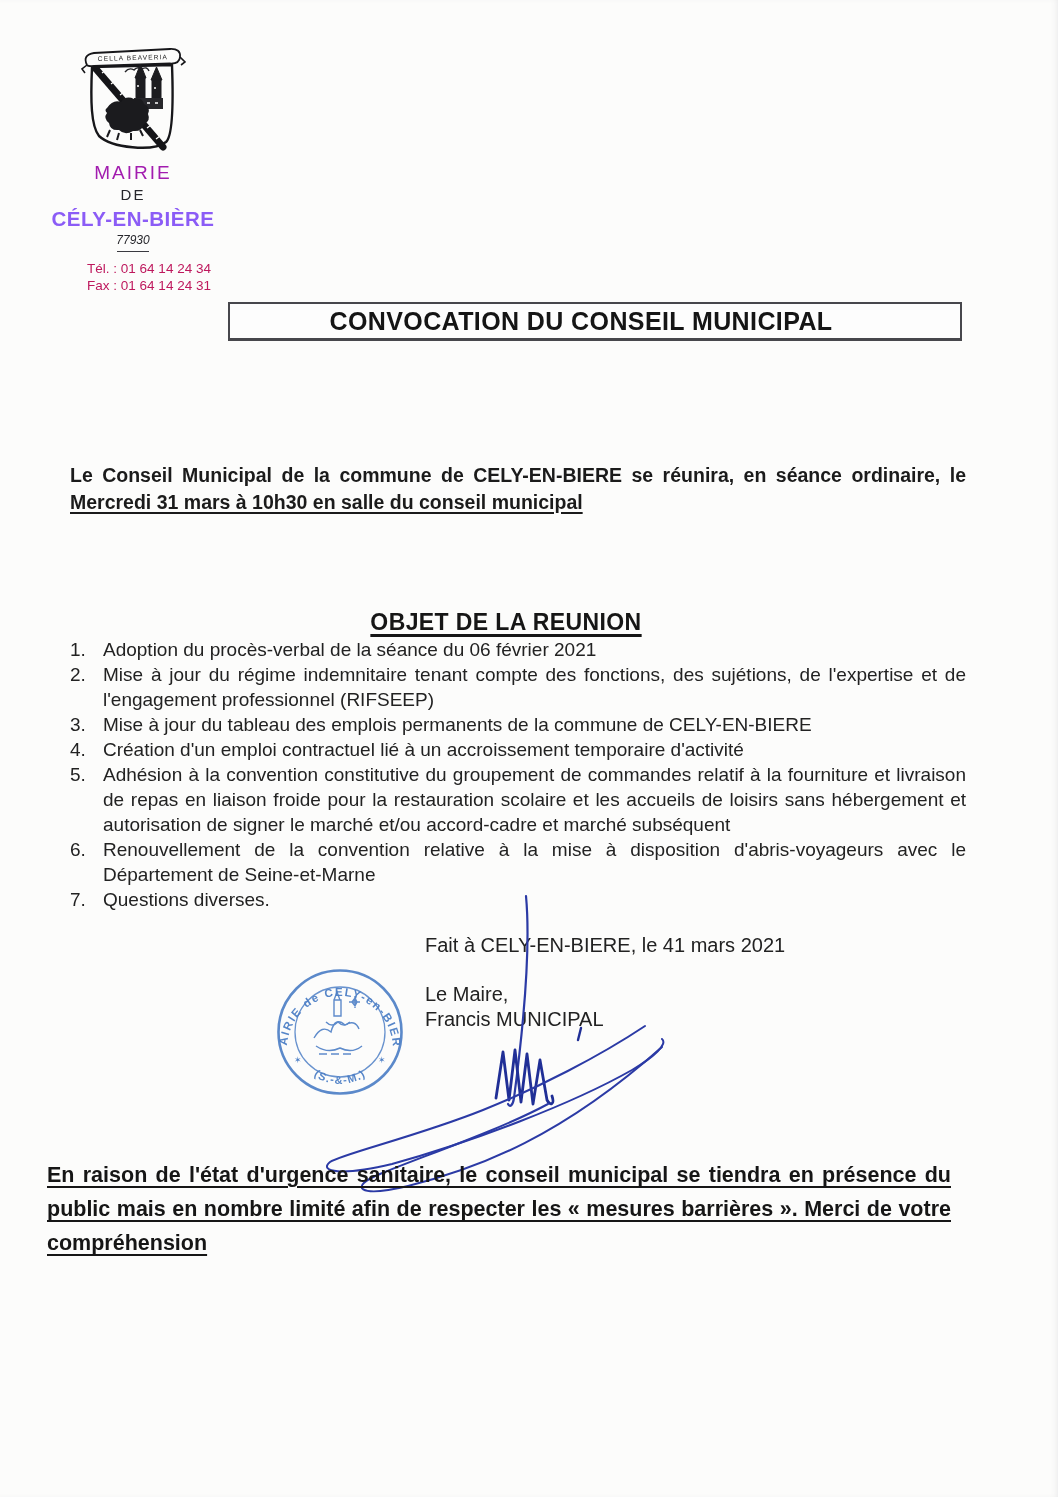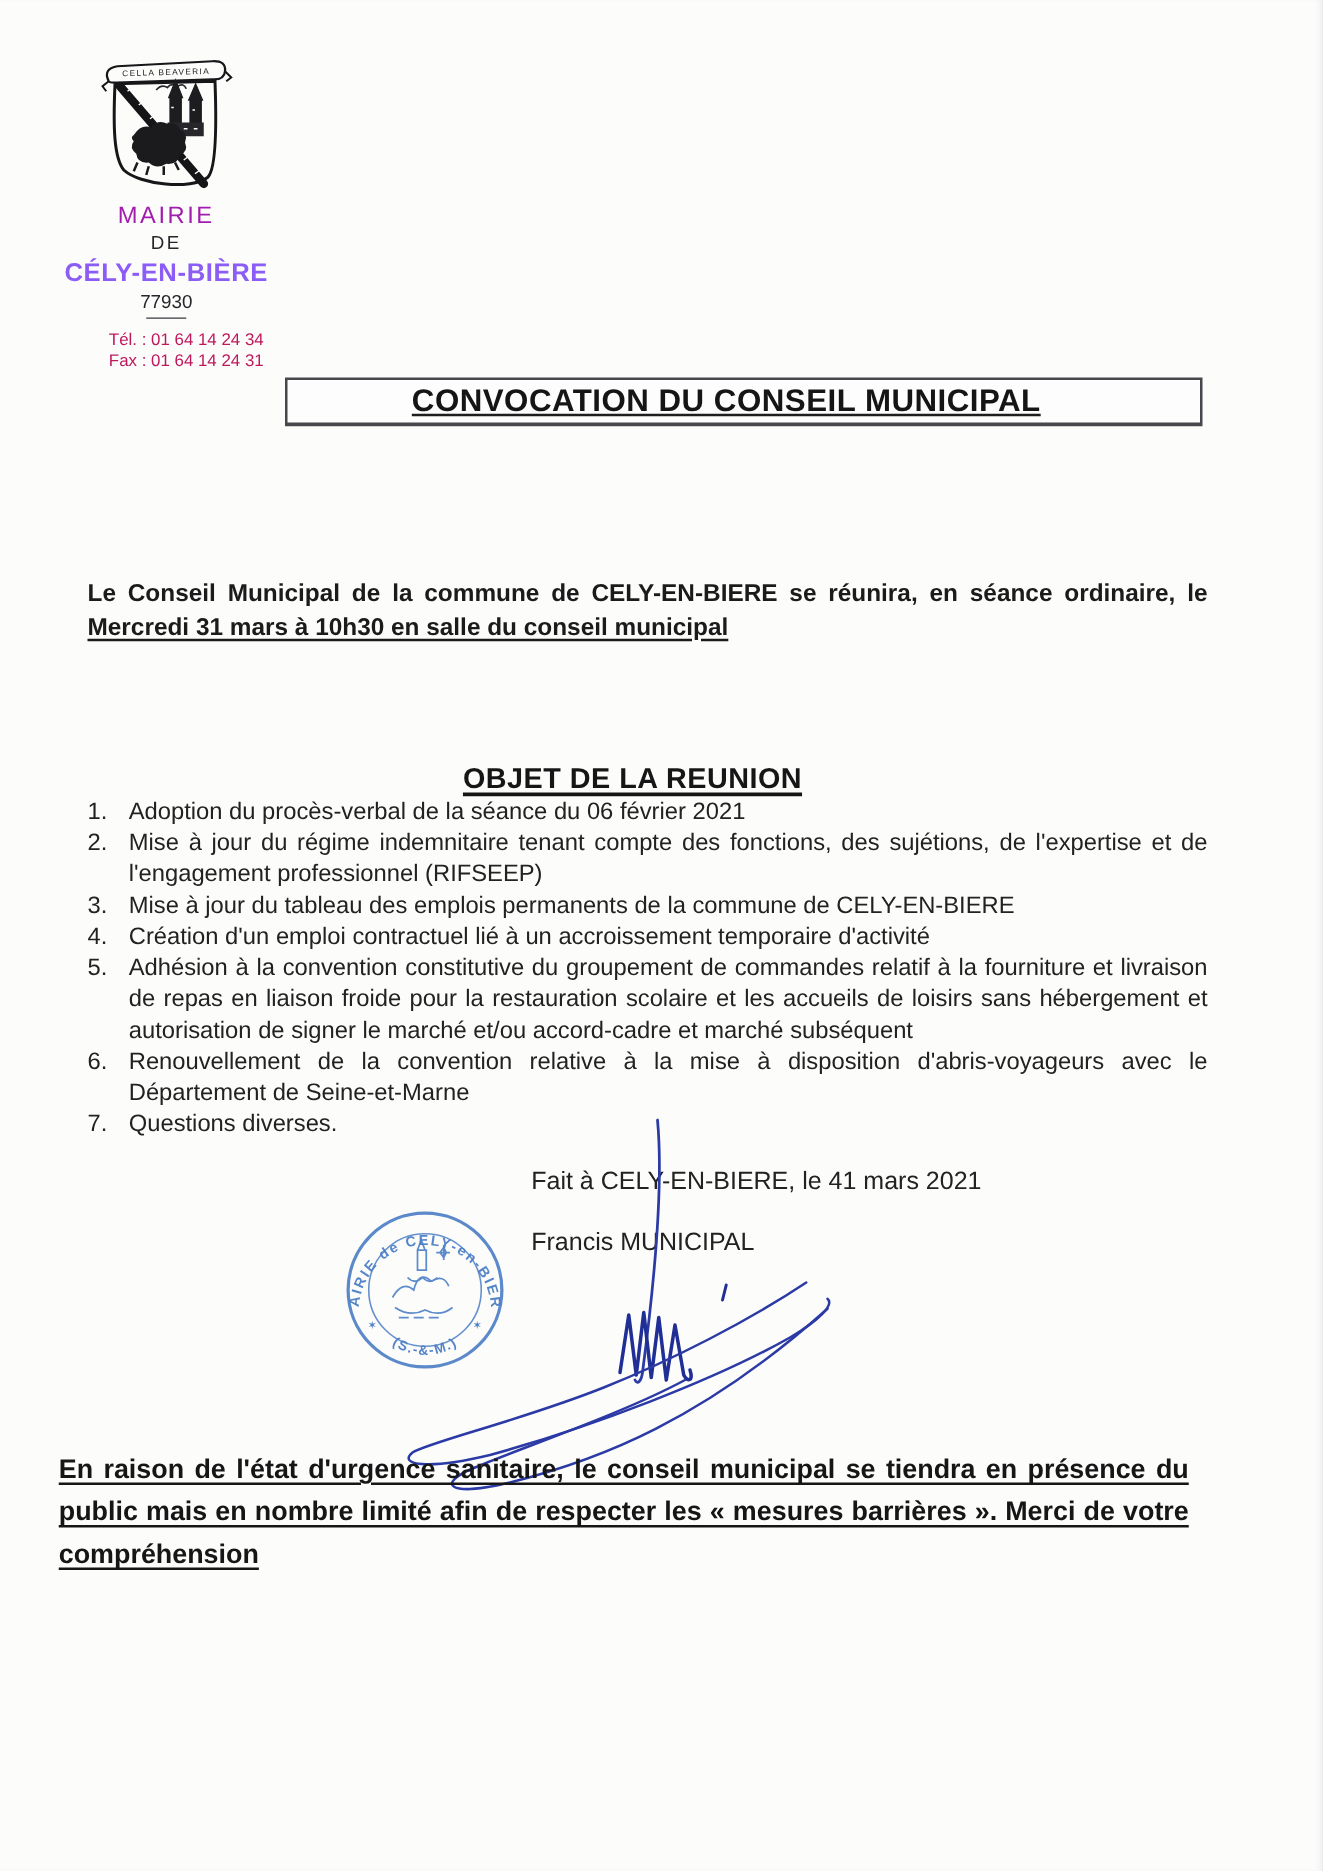--- a/index.html
+++ b/index.html
@@ -10,30 +10,30 @@
     background:#fcfcfb; color:#1e1e1e; overflow:hidden;
     box-shadow: inset -4px 0 6px -3px rgba(70,70,90,.10);
   }
 
   
   .letterhead { position:absolute; left:38px; top:46px; width:190px; text-align:center; }
   .crest { display:block; margin:0 auto; }
   .lh-mairie { font-size:19px; letter-spacing:2px; color:#a21caf; margin-top:2px; }
   .lh-de { font-size:15px; letter-spacing:2px; color:#26262b; margin-top:2px; }
   .lh-name { font-size:20.5px; font-weight:bold; letter-spacing:.5px; color:#8b5cf6; margin-top:4px; white-space:nowrap; }
-  .lh-cp { font-size:15px; color:#26262b; margin-top:2px; }
+  .lh-cp { font-size:12px; color:#26262b; margin-top:2px;font-style:italic; }
   .lh-rule { width:32px; border-bottom:1.6px solid #3a3a40; margin:4px auto 8px auto; }
   .lh-contact { text-align:center; padding-left:32px; font-size:13.5px; line-height:17px; color:#be185d; }
 
   
   .title-box {
     position:absolute; left:228px; top:302px; width:734px; height:39px;
     border:2px solid #47474c; border-bottom-width:3px;
     background:#fdfdfd;
-    display:flex; align-items:center; justify-content:center;text-decoration:underline;
+    display:flex; align-items:center; justify-content:center;
   }
   .title-box span { font-size:25px; font-weight:bold; letter-spacing:.4px; color:#151515; transform:translateX(-14px); }
 
   
   .intro {
     position:absolute; left:70px; top:462px; width:896px;
     font-size:19.5px; font-weight:bold; line-height:27px;
     text-align:justify; color:#1b1b1b;
   }
   .intro .u { text-decoration:underline; text-decoration-thickness:2px; text-underline-offset:3px; }
@@ -141,20 +141,21 @@
       <span class="agenda-text">Renouvellement de la convention relative à la mise à disposition d'abris-voyageurs avec le Département de Seine-et-Marne</span>
     </div>
     <div class="agenda-row">
       <span class="agenda-num">7.</span>
       <span class="agenda-text">Questions diverses.</span>
     </div>
   </div>
 
   <div class="closing">
     <div class="place">Fait à CELY-EN-BIERE, le 41 mars 2021</div>
+    <div>Le Maire,</div>
     <div>Francis MUNICIPAL</div>
   </div>
 
   <svg class="stamp-svg" width="132" height="134" viewBox="0 0 132 134">
     <defs>
       <path id="arcTop" d="M 13,83 A 53,53 0 1 1 119,83"></path>
       <path id="arcBottom" d="M 22,89 A 48,48 0 0 0 110,89"></path>
     </defs>
     <circle cx="66" cy="66" r="61.5" fill="none" stroke-width="2.6" opacity=".92" stroke="#4d7fc6"></circle>
     <circle cx="66" cy="66" r="45" fill="none" stroke-width="1.3" opacity=".85" stroke="#4d7fc6"></circle>

